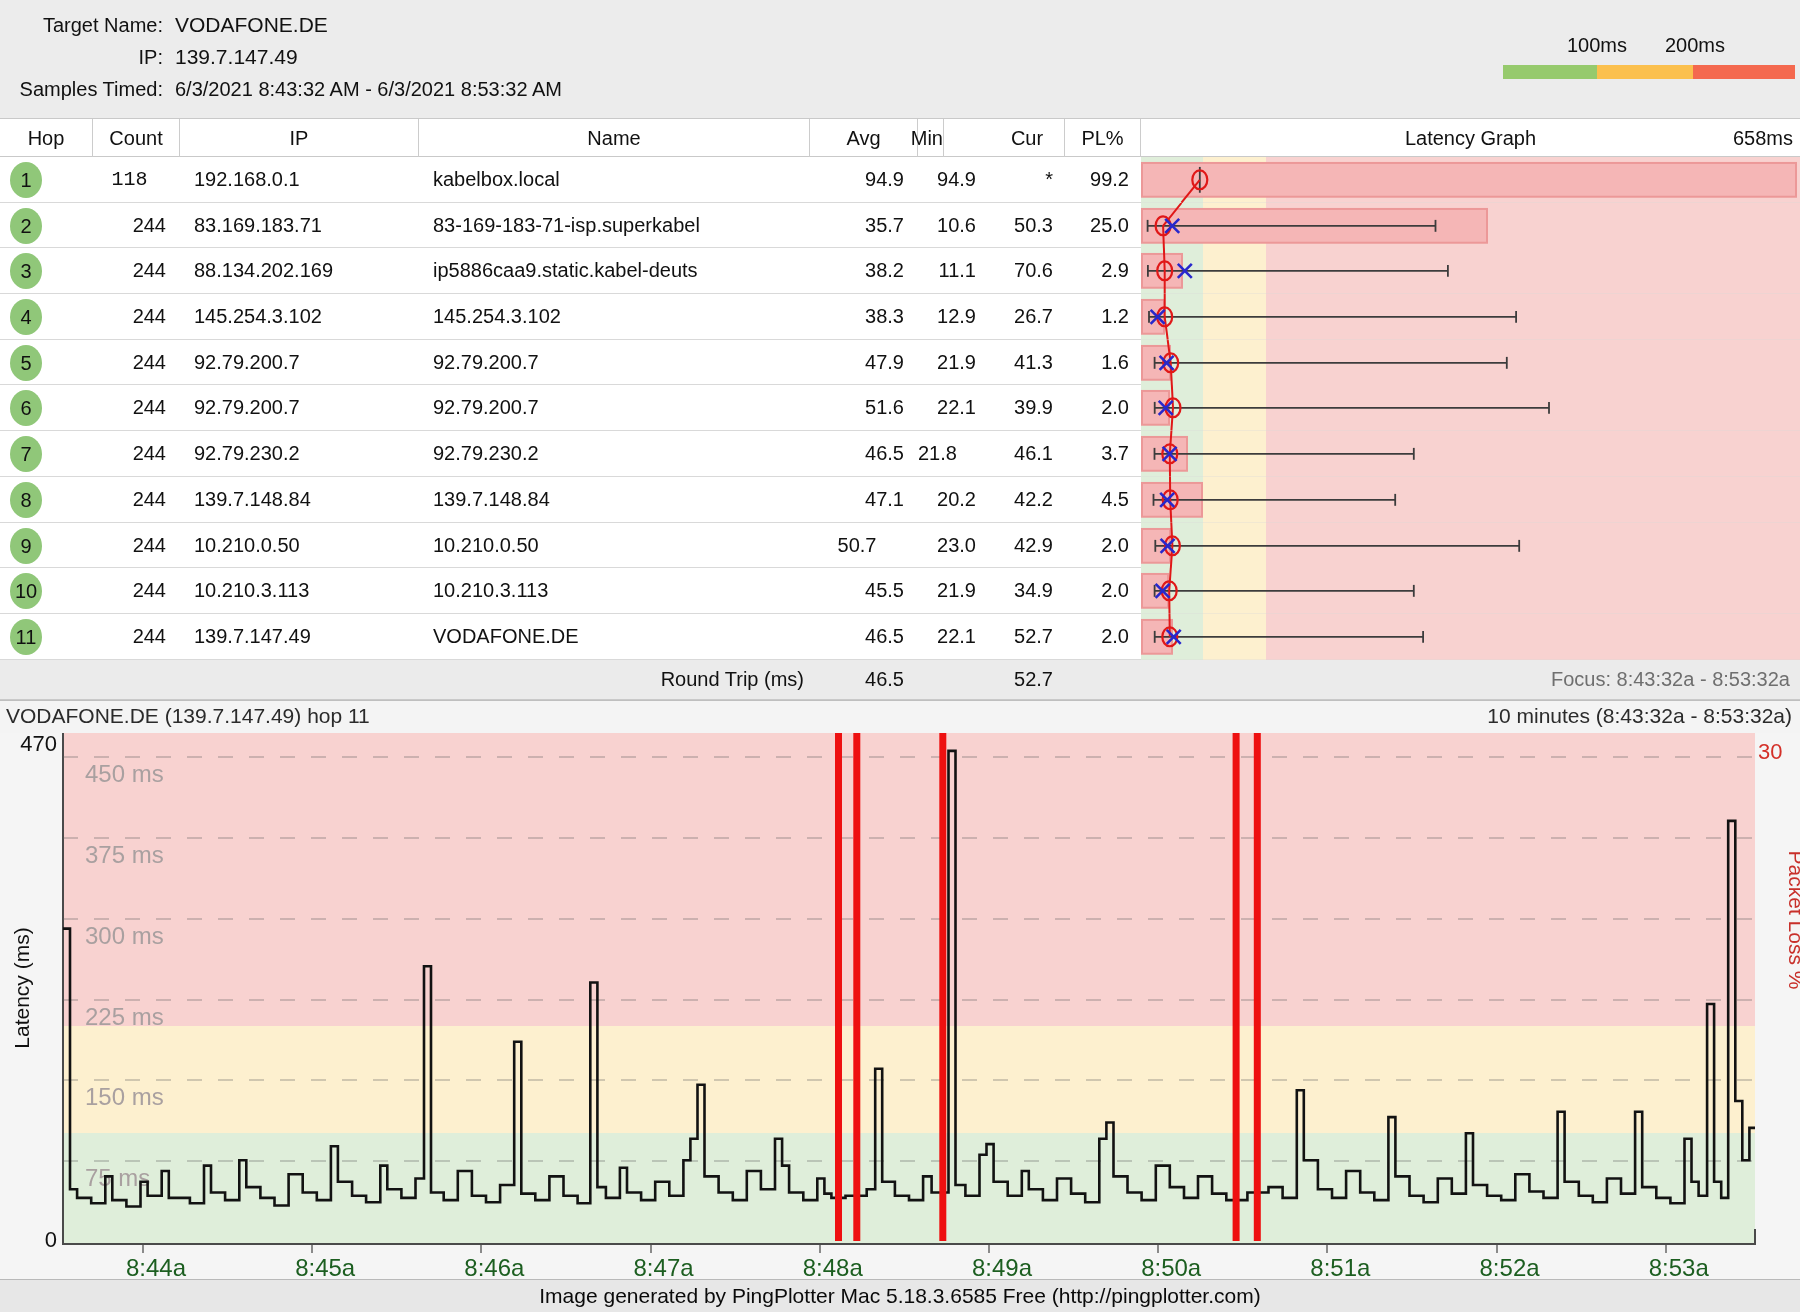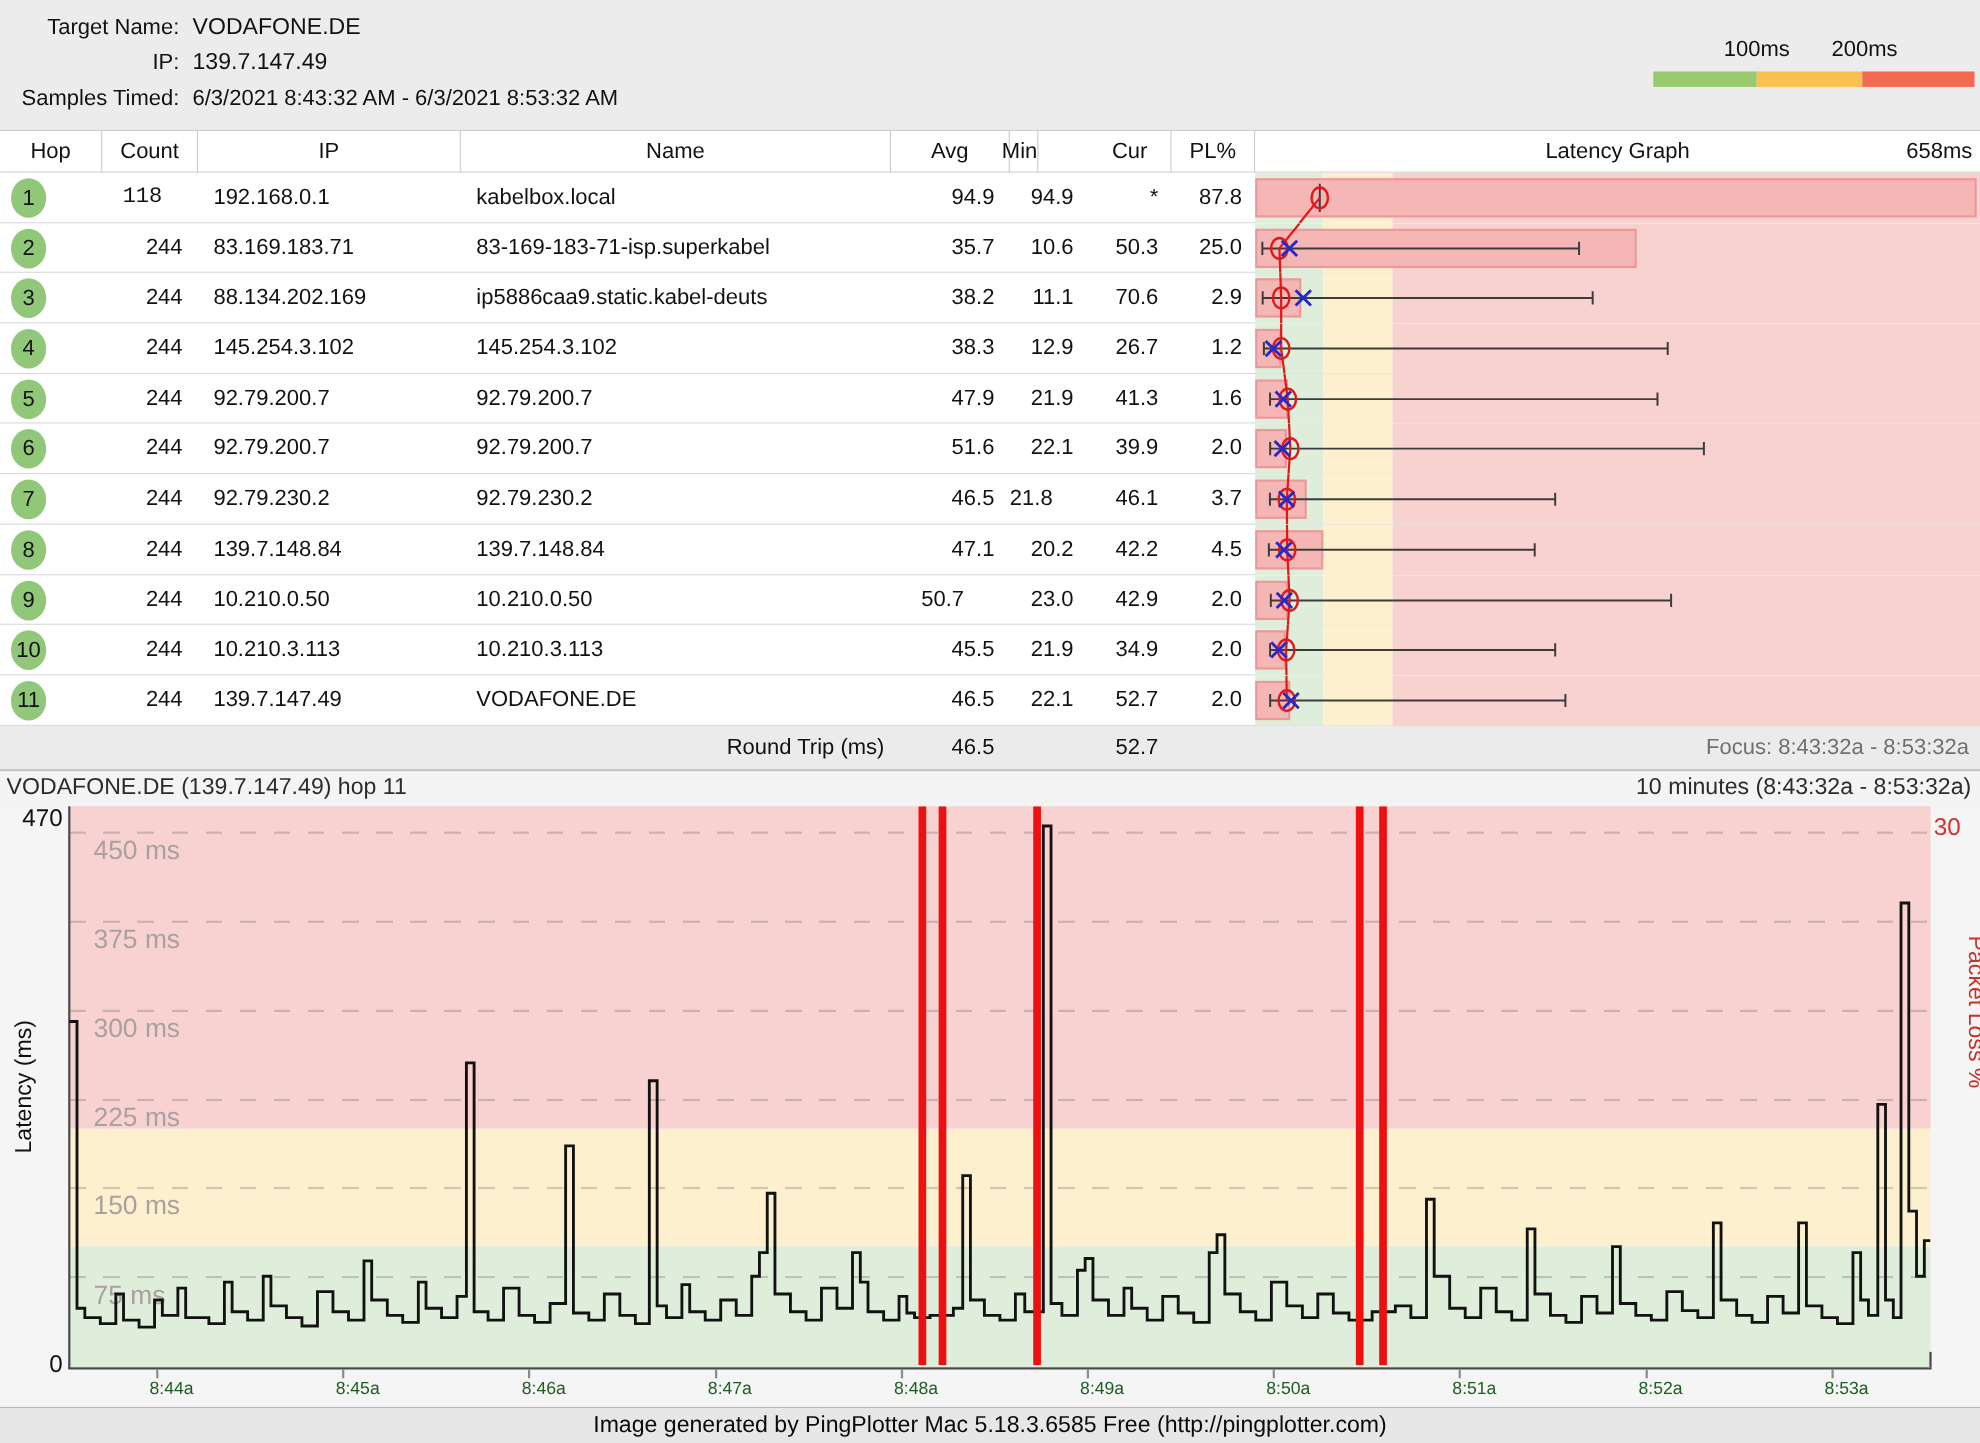--- a/index.html
+++ b/index.html
@@ -44,21 +44,21 @@
   .xaxis{position:absolute;left:62px;top:510px;width:1694px;height:2px;background:#4a4a4a;}
   .raxis-tick{position:absolute;left:1754px;top:496px;width:2px;height:14px;background:#4a4a4a;}
   .ylab-max{position:absolute;left:0;top:-2px;width:57px;text-align:right;font-size:22px;}
   .ylab-min{position:absolute;left:0;top:494px;width:57px;text-align:right;font-size:22px;}
   .ylab-rot{position:absolute;left:-58px;top:243px;width:160px;text-align:center;font-size:21px;
             transform:rotate(-90deg);}
   .y2lab{position:absolute;left:1758px;top:6px;width:44px;font-size:22px;color:#d43028;}
   .y2lab-rot{position:absolute;left:1696px;top:175px;width:200px;text-align:center;font-size:21px;
              color:#c8302a;transform:rotate(90deg);}
   .xtick{position:absolute;top:512px;width:2px;height:8px;background:#8a8a8a;}
-  .xticklabel{position:absolute;top:521px;width:90px;text-align:center;font-size:16px;color:#1c5e20;}
+  .xticklabel{position:absolute;top:521px;width:90px;text-align:center;font-size:24px;color:#1c5e20;}
   .chart-svg{position:absolute;left:63px;top:0;}
   
   .footer{position:absolute;left:0;top:1279px;width:1800px;height:33px;background:#e7e7e7;
           border-top:1px solid #b9b9b9;box-sizing:border-box;text-align:center;
           font-size:21px;line-height:31px;color:#0a0a0a;}
 </style>
 </head>
 <body>
 
 <div class="page">
@@ -100,21 +100,21 @@
 
   <div class="tbody" id="tbody">
       <div class="trow">
         <div class="hop-badge">1</div>
         <div class="cell" style="left:93px;width:73px;text-align:center;font-family:Liberation Mono, monospace;">118</div>
         <div class="cell" style="left:194px;width:225px;">192.168.0.1</div>
         <div class="cell" style="left:433px;width:377px;">kabelbox.local</div>
         <div class="cell" style="left:810px;width:94px;text-align:right;">94.9</div>
         <div class="cell" style="left:918px;width:58px;text-align:right;">94.9</div>
         <div class="cell" style="left:990px;width:63px;text-align:right;">*</div>
-        <div class="cell" style="left:1065px;width:64px;text-align:right;">87.8</div>
+        <div class="cell" style="left:1065px;width:64px;text-align:right;">99.2</div>
         <svg class="mini" viewBox="0 0 659 46" width="659" height="45.7" preserveAspectRatio="none">
           <rect x="0" y="0" width="62" height="46" fill="#dfeeda"></rect>
           <rect x="62" y="0" width="63" height="46" fill="#fdf0cf"></rect>
           <rect x="125" y="0" width="534" height="46" fill="#f8d2d0"></rect>
           <rect x="1" y="6" width="654" height="34" fill="#f5b6b6" stroke="#ec9898" stroke-width="2"></rect>
           <line x1="58.8" y1="10" x2="58.8" y2="36" stroke="#3c3c3c" stroke-width="1.8"></line>
           <path d="M 58.8 23 L 40.45 46" fill="none" stroke="#e01818" stroke-width="2"></path>
           <ellipse cx="58.8" cy="23" rx="7.5" ry="9.5" fill="none" stroke="#e01818" stroke-width="2.2"></ellipse>
         </svg>
       </div>

